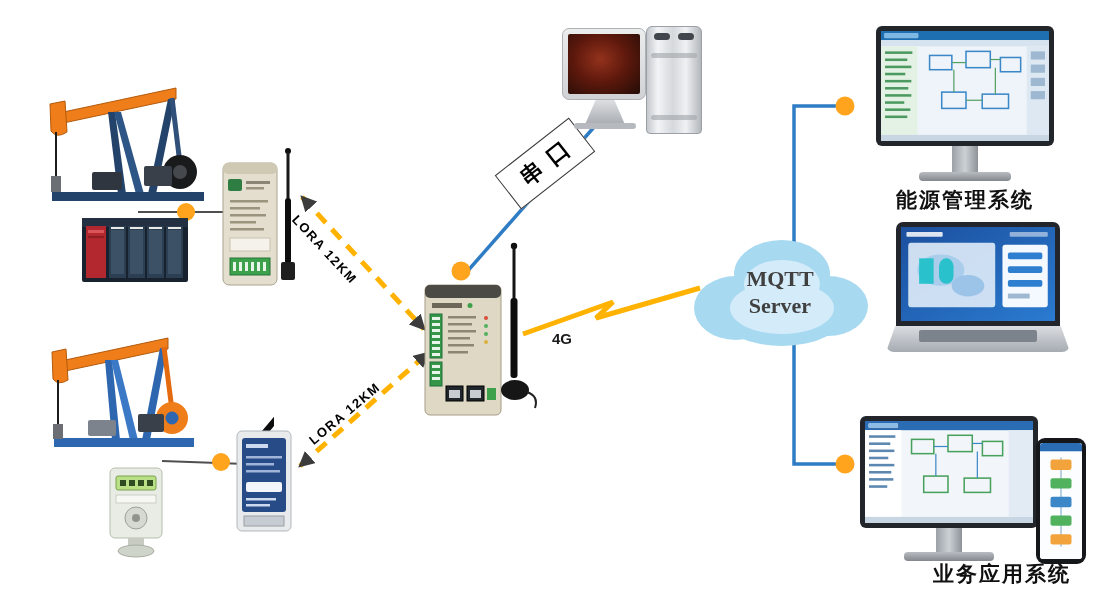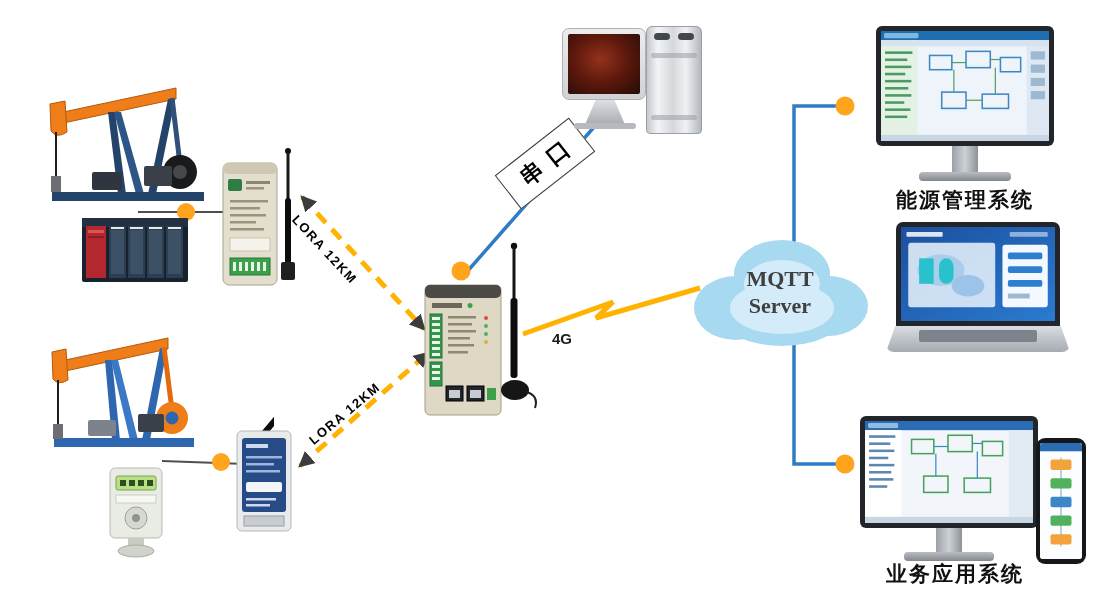--- a/index.html
+++ b/index.html
@@ -459,15 +459,15 @@
           <path d="M20 14 V100"></path>
         </g>
         <rect x="10" y="16" width="20" height="10" rx="2" fill="#f2a33c"></rect>
         <rect x="10" y="34" width="20" height="10" rx="2" fill="#51b25e"></rect>
         <rect x="10" y="52" width="20" height="10" rx="2" fill="#3b87c8"></rect>
         <rect x="10" y="70" width="20" height="10" rx="2" fill="#51b25e"></rect>
         <rect x="10" y="88" width="20" height="10" rx="2" fill="#f2a33c"></rect>
       </svg>
     </div>
   </div>
-  <div class="sys-caption" style="left:866px;top:560px;width:178px">业务应用系统</div>
+  <div class="sys-caption" style="left:913px;top:560px;width:178px">业务应用系统</div>
 
 </div>
 
 </body></html>

